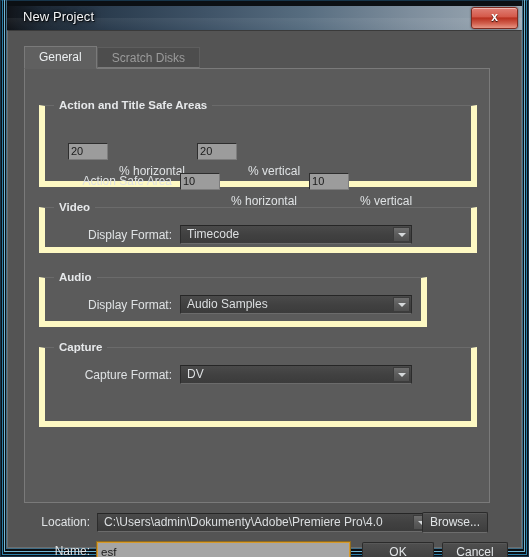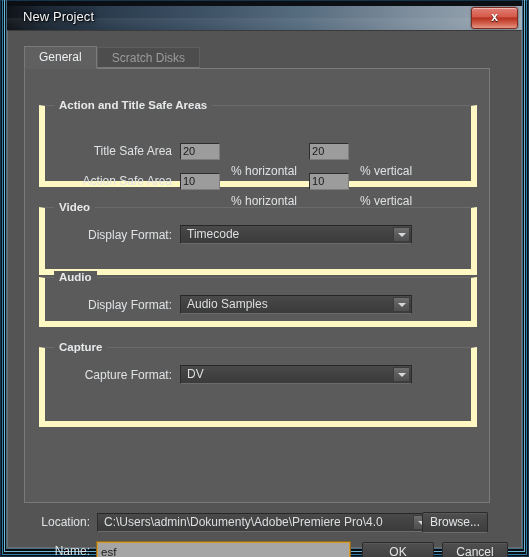--- a/index.html
+++ b/index.html
@@ -181,22 +181,22 @@
     left: 9px;
     padding: 0 5px;
     background: #5b5b5b;
     font-size: 11.5px;
     font-weight: bold;
     color: #e6e8ea;
     white-space: nowrap;
   }
 
   #group-safe-areas { left: 14px; top: 36px; width: 438px; height: 82px; }
-  #group-video      { left: 14px; top: 138px; width: 438px; height: 68px; }
-  #group-audio      { left: 14px; top: 208px; width: 438px; height: 50px; }
+  #group-video      { left: 14px; top: 138px; width: 438px; height: 46px; }
+  #group-audio      { left: 14px; top: 208px; width: 388px; height: 50px; }
   #group-capture    { left: 14px; top: 278px; width: 438px; height: 80px; }
 
   
   .field-row {
     position: absolute;
     display: flex;
     align-items: center;
     white-space: nowrap;
   }
   .field-label {
@@ -344,21 +344,20 @@
       <div class="tab active">General</div>
       <div class="tab inactive">Scratch Disks</div>
     </div>
 
     <div id="tab-panel">
 
       <div class="group" id="group-safe-areas">
         <div class="group-title">Action and Title Safe Areas</div>
 
         <div class="field-row" style="left:23px; top:18px;">
-          <span class="field-label" style="width:104px; text-align:right; margin-right:8px;">Title Safe Area</span>
           <input class="num-input" type="text" value="20" style="">
           <span class="unit-label" style="margin-left:11px;">% horizontal</span>
           <input class="num-input" type="text" style="margin-left: 12px;" value="20">
           <span class="unit-label" style="margin-left:11px;">% vertical</span>
         </div>
 
         <div class="field-row" style="left:23px; top:48px;">
           <span class="field-label" style="width:104px; text-align:right; margin-right:8px;">Action Safe Area</span>
           <input class="num-input" type="text" value="10" style="">
           <span class="unit-label" style="margin-left:11px;">% horizontal</span>

